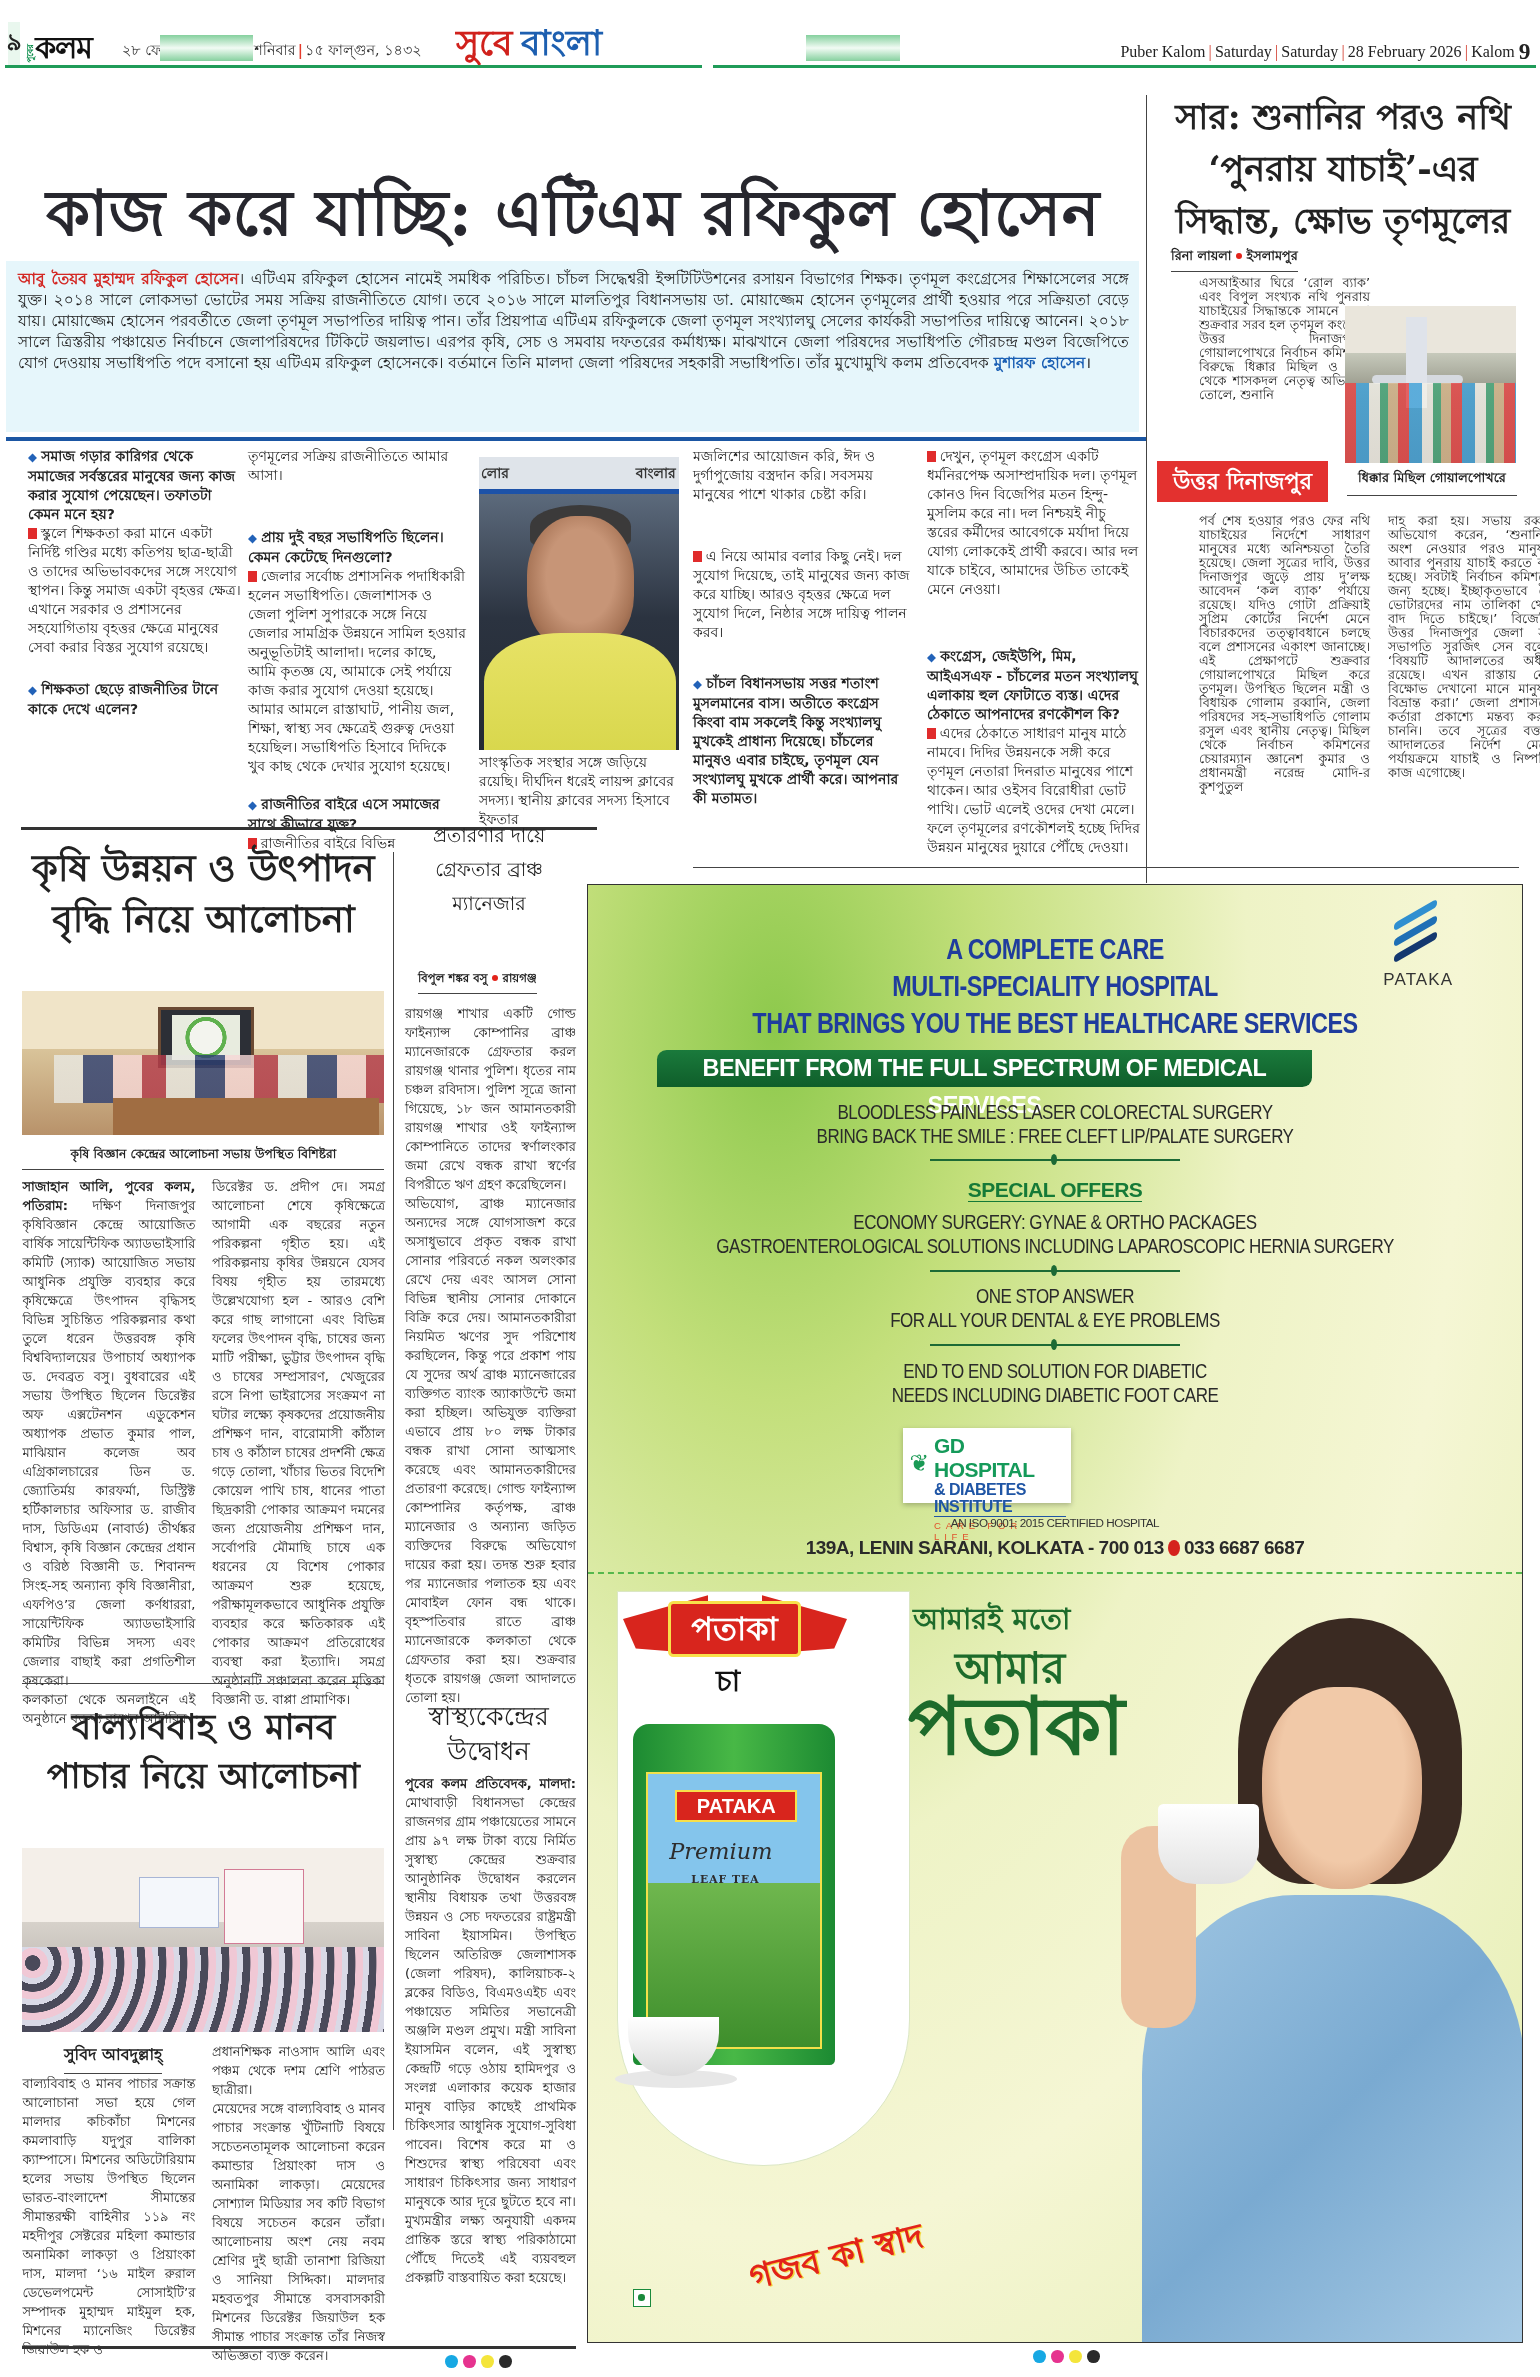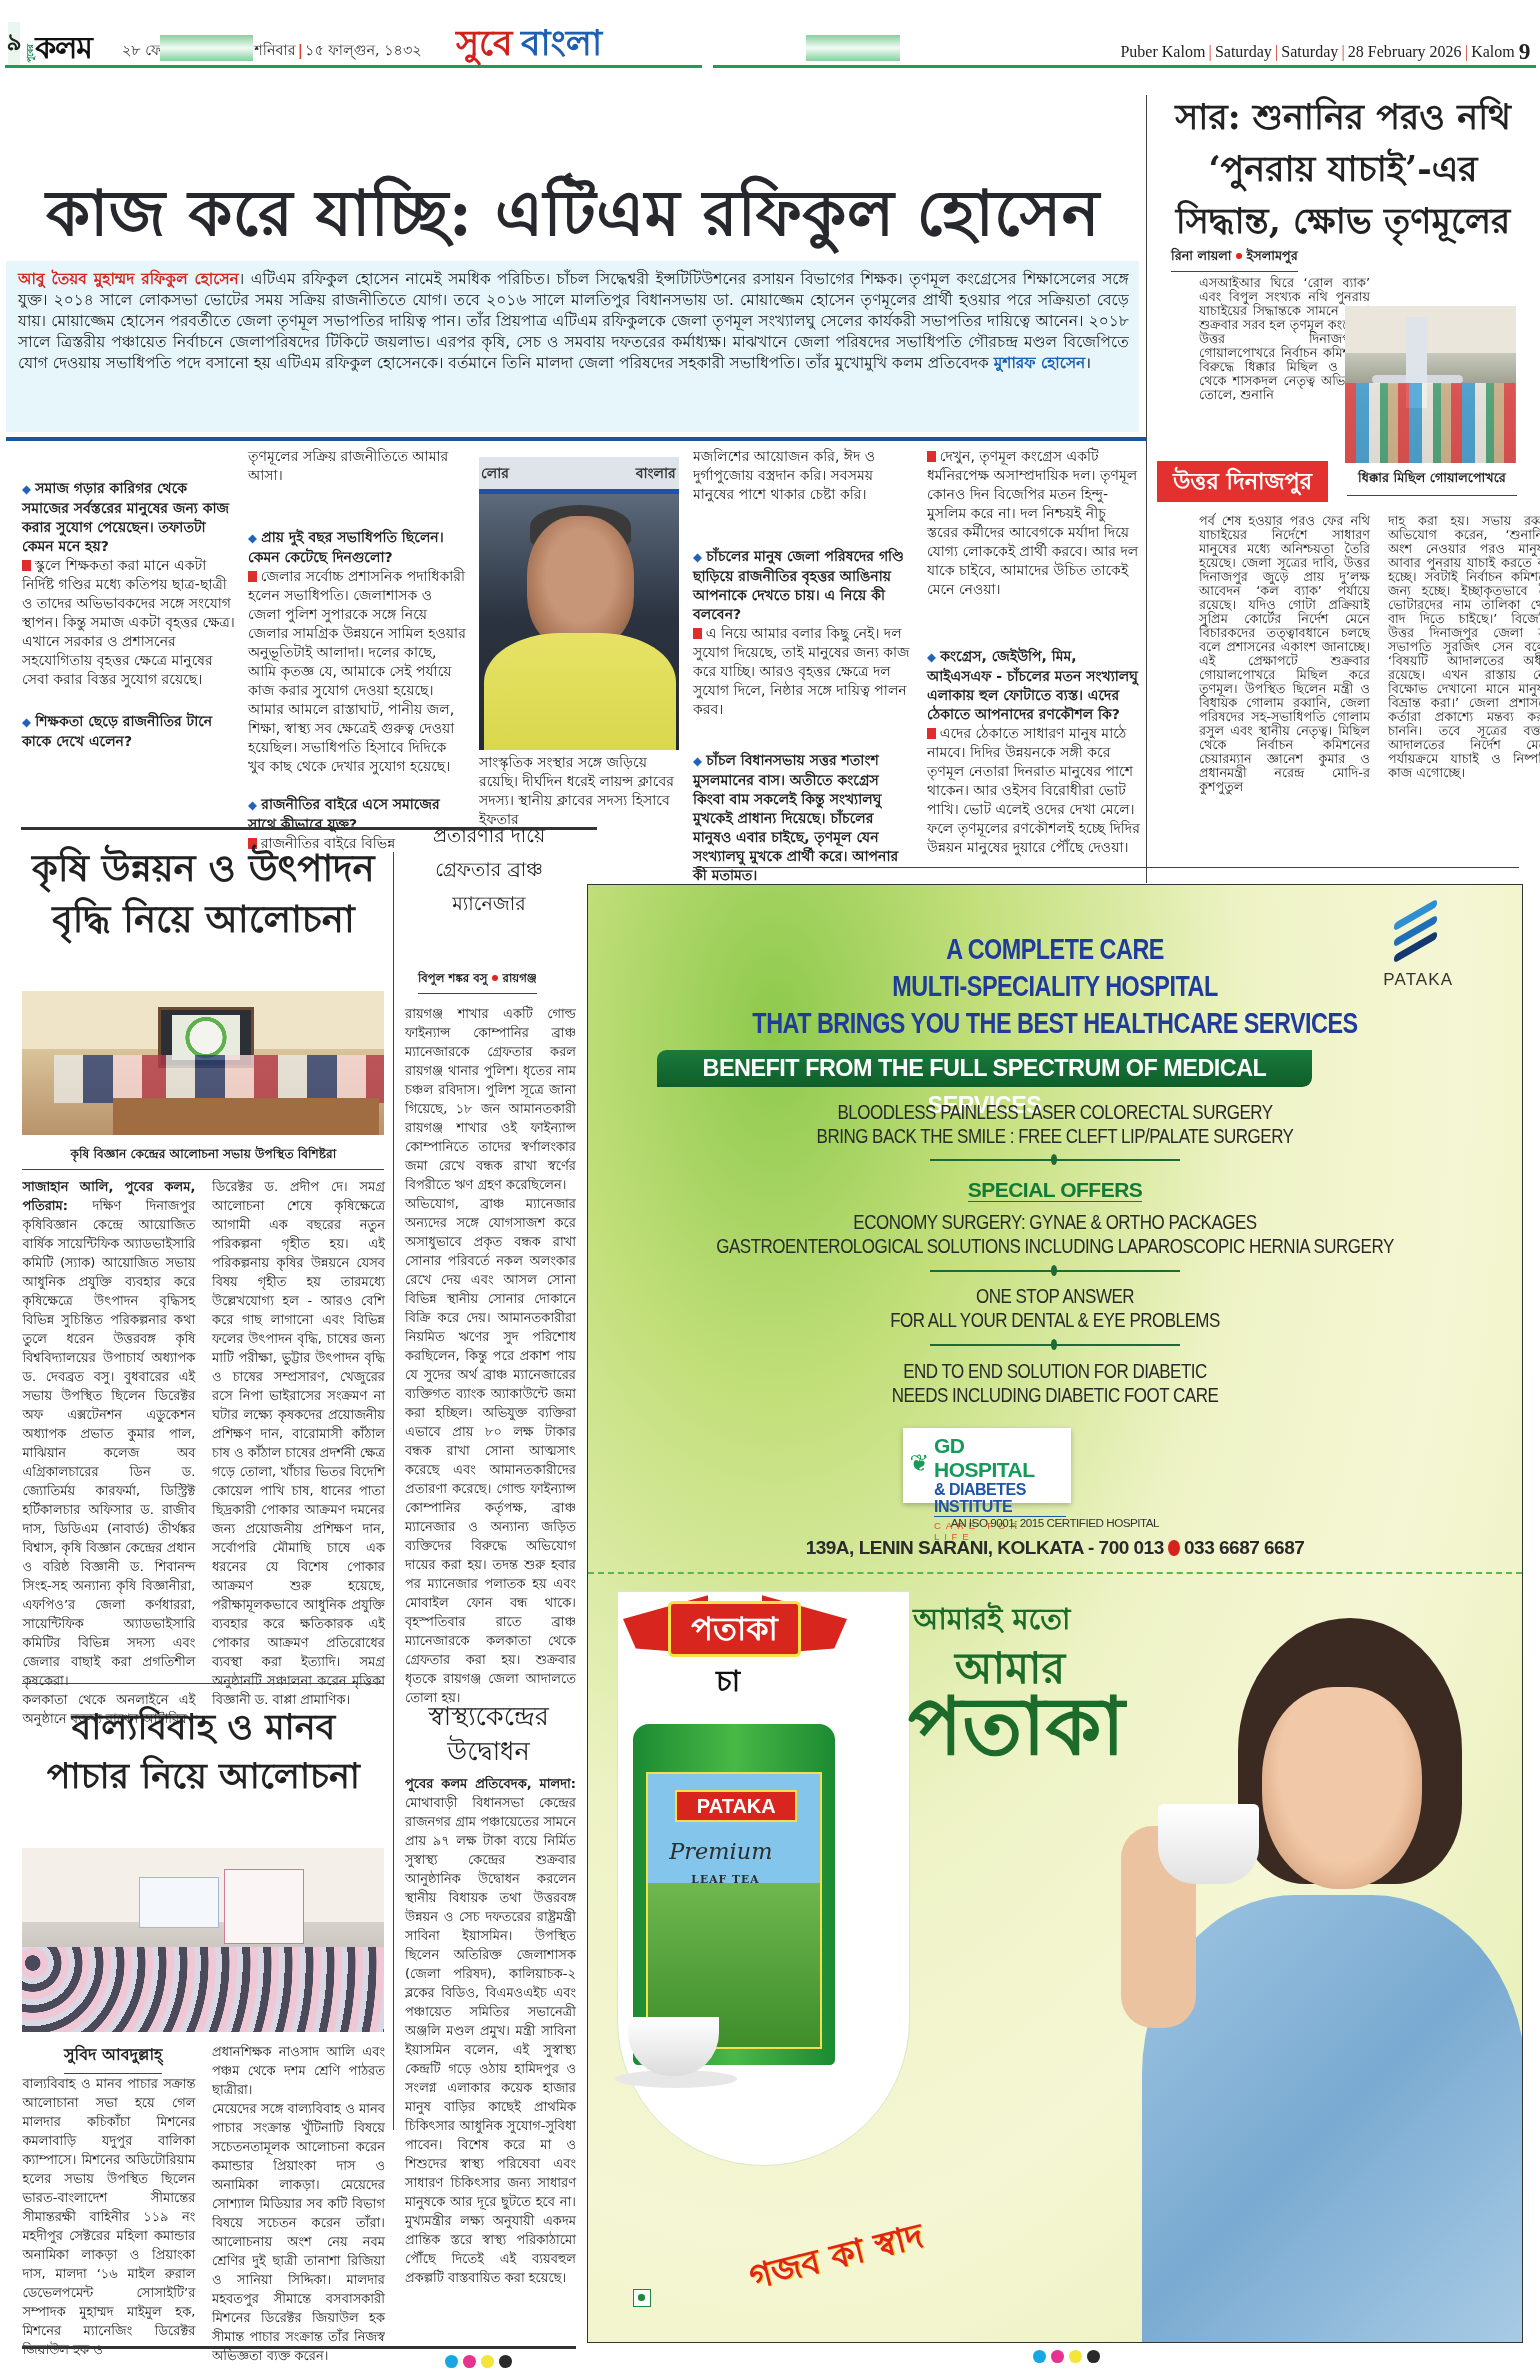--- a/index.html
+++ b/index.html
@@ -163,21 +163,21 @@
 <h1 class="lead-head">
   <br>
   <span>কাজ করে যাচ্ছি: এটিএম রফিকুল হোসেন</span>
 </h1>
 
 <div class="lead-intro" style="height:171px;">
   <span class="red">আবু তৈয়ব মুহাম্মদ রফিকুল হোসেন</span><span>। এটিএম রফিকুল হোসেন নামেই সমধিক পরিচিত। চাঁচল সিদ্ধেশ্বরী ইন্সটিটিউশনের রসায়ন বিভাগের শিক্ষক। তৃণমূল কংগ্রেসের শিক্ষাসেলের সঙ্গে যুক্ত। ২০১৪ সালে লোকসভা ভোটের সময় সক্রিয় রাজনীতিতে যোগ। তবে ২০১৬ সালে মালতিপুর বিধানসভায় ডা. মোয়াজ্জেম হোসেন তৃণমূলের প্রার্থী হওয়ার পরে সক্রিয়তা বেড়ে যায়। মোয়াজ্জেম হোসেন পরবর্তীতে জেলা তৃণমূল সভাপতির দায়িত্ব পান। তাঁর প্রিয়পাত্র এটিএম রফিকুলকে জেলা তৃণমূল সংখ্যালঘু সেলের কার্যকরী সভাপতির দায়িত্বে আনেন। ২০১৮ সালে ত্রিস্তরীয় পঞ্চায়েত নির্বাচনে জেলাপরিষদের টিকিটে জয়লাভ। এরপর কৃষি, সেচ ও সমবায় দফতরের কর্মাধ্যক্ষ। মাঝখানে জেলা পরিষদের সভাধিপতি গৌরচন্দ্র মণ্ডল বিজেপিতে যোগ দেওয়ায় সভাধিপতি পদে বসানো হয় এটিএম রফিকুল হোসেনকে। বর্তমানে তিনি মালদা জেলা পরিষদের সহকারী সভাধিপতি। তাঁর মুখোমুখি কলম প্রতিবেদক </span><span class="blue">মুশারফ হোসেন</span><span>।</span>
 </div>
 <div class="rule-blue"></div>
 
-<div class="cols" style="left:22px;width:213px;margin-top:32px;">
+<div class="cols" style="left:28px;width:213px;">
   <p class="q"><span class="dia">◆</span><span>সমাজ গড়ার কারিগর থেকে সমাজের সর্বস্তরের মানুষের জন্য কাজ করার সুযোগ পেয়েছেন। তফাতটা কেমন মনে হয়?</span></p>
   <p class="ans"><span class="sq"></span><span>স্কুলে শিক্ষকতা করা মানে একটা নির্দিষ্ট গণ্ডির মধ্যে কতিপয় ছাত্র-ছাত্রী ও তাদের অভিভাবকদের সঙ্গে সংযোগ স্থাপন। কিন্তু সমাজ একটা বৃহত্তর ক্ষেত্র। এখানে সরকার ও প্রশাসনের সহযোগিতায় বৃহত্তর ক্ষেত্রে মানুষের সেবা করার বিস্তর সুযোগ রয়েছে।</span></p>
   <div class="gap"></div>
   <p class="q"><span class="dia">◆</span><span>শিক্ষকতা ছেড়ে রাজনীতির টানে কাকে দেখে এলেন?</span></p>
 </div>
 
 <div class="cols" style="left:248px;width:218px;">
   <p>তৃণমূলের সক্রিয় রাজনীতিতে আমার আসা।</p>
   <div class="gap" style="height:43px"></div>
   <p class="q"><span class="dia">◆</span><span>প্রায় দুই বছর সভাধিপতি ছিলেন। কেমন কেটেছে দিনগুলো?</span></p>
@@ -196,21 +196,20 @@
   <div class="head"></div>
   <div class="shirt"></div>
 </div>
 <div class="cols" style="left:479px;top:753px;width:202px;">
   <p>সাংস্কৃতিক সংস্থার সঙ্গে জড়িয়ে রয়েছি। দীর্ঘদিন ধরেই লায়ন্স ক্লাবের সদস্য। স্থানীয় ক্লাবের সদস্য হিসাবে ইফতার</p>
 </div>
 
 <div class="cols" style="left:693px;width:221px;">
   <p>মজলিশের আয়োজন করি, ঈদ ও দুর্গাপুজোয় বস্ত্রদান করি। সবসময় মানুষের পাশে থাকার চেষ্টা করি।</p>
   <div class="gap" style="height:43px"></div>
-  <p class="q"><span class="dia">◆</span><span>চাঁচলের মানুষ জেলা পরিষদের গণ্ডি ছাড়িয়ে রাজনীতির বৃহত্তর আঙিনায় আপনাকে দেখতে চায়। এ নিয়ে কী বলবেন?</span></p>
   <p class="ans"><span class="sq"></span><span>এ নিয়ে আমার বলার কিছু নেই। দল সুযোগ দিয়েছে, তাই মানুষের জন্য কাজ করে যাচ্ছি। আরও বৃহত্তর ক্ষেত্রে দল সুযোগ দিলে, নিষ্ঠার সঙ্গে দায়িত্ব পালন করব।</span></p>
   <div class="gap" style="height:32px"></div>
   <p class="q"><span class="dia">◆</span><span>চাঁচল বিধানসভায় সত্তর শতাংশ মুসলমানের বাস। অতীতে কংগ্রেস কিংবা বাম সকলেই কিন্তু সংখ্যালঘু মুখকেই প্রাধান্য দিয়েছে। চাঁচলের মানুষও এবার চাইছে, তৃণমূল যেন সংখ্যালঘু মুখকে প্রার্থী করে। আপনার কী মতামত।</span></p>
 </div>
 
 <div class="cols" style="left:927px;width:213px;">
   <p class="ans"><span class="sq"></span><span>দেখুন, তৃণমূল কংগ্রেস একটি ধর্মনিরপেক্ষ অসাম্প্রদায়িক দল। তৃণমূল কোনও দিন বিজেপির মতন হিন্দু-মুসলিম করে না। দল নিশ্চয়ই নীচু স্তরের কর্মীদের আবেগকে মর্যাদা দিয়ে যোগ্য লোককেই প্রার্থী করবে। আর দল যাকে চাইবে, আমাদের উচিত তাকেই মেনে নেওয়া।</span></p>
   <div class="gap" style="height:48px"></div>
   <p class="q"><span class="dia">◆</span><span>কংগ্রেস, জেইউপি, মিম, আইএসএফ - চাঁচলের মতন সংখ্যালঘু এলাকায় হুল ফোটাতে ব্যস্ত। এদের ঠেকাতে আপনাদের রণকৌশল কি?</span></p>
   <p class="ans"><span class="sq"></span><span>এদের ঠেকাতে সাধারণ মানুষ মাঠে নামবে। দিদির উন্নয়নকে সঙ্গী করে তৃণমূল নেতারা দিনরাত মানুষের পাশে থাকেন। আর ওইসব বিরোধীরা ভোট পাখি। ভোট এলেই ওদের দেখা মেলে। ফলে তৃণমূলের রণকৌশলই হচ্ছে দিদির উন্নয়ন মানুষের দুয়ারে পৌঁছে দেওয়া।</span></p>

